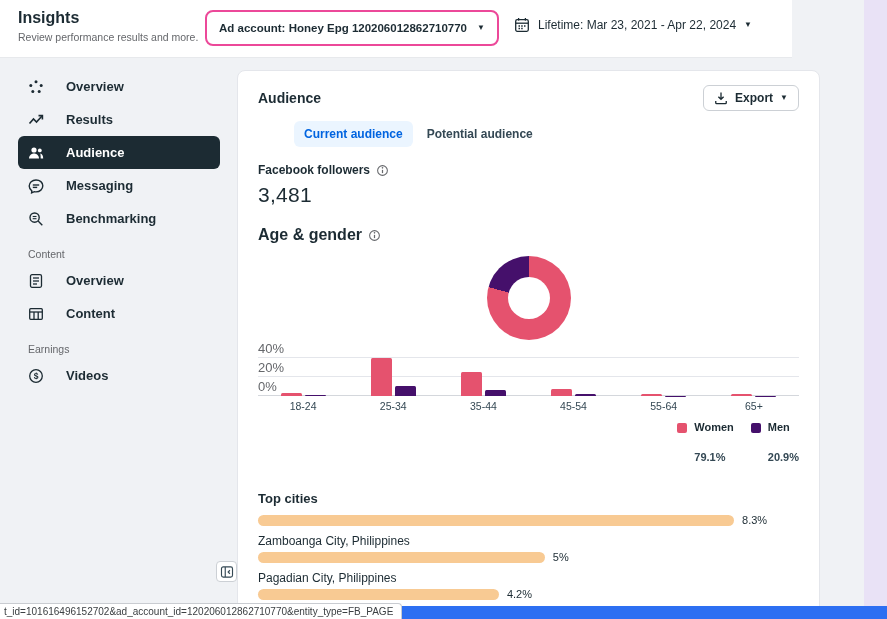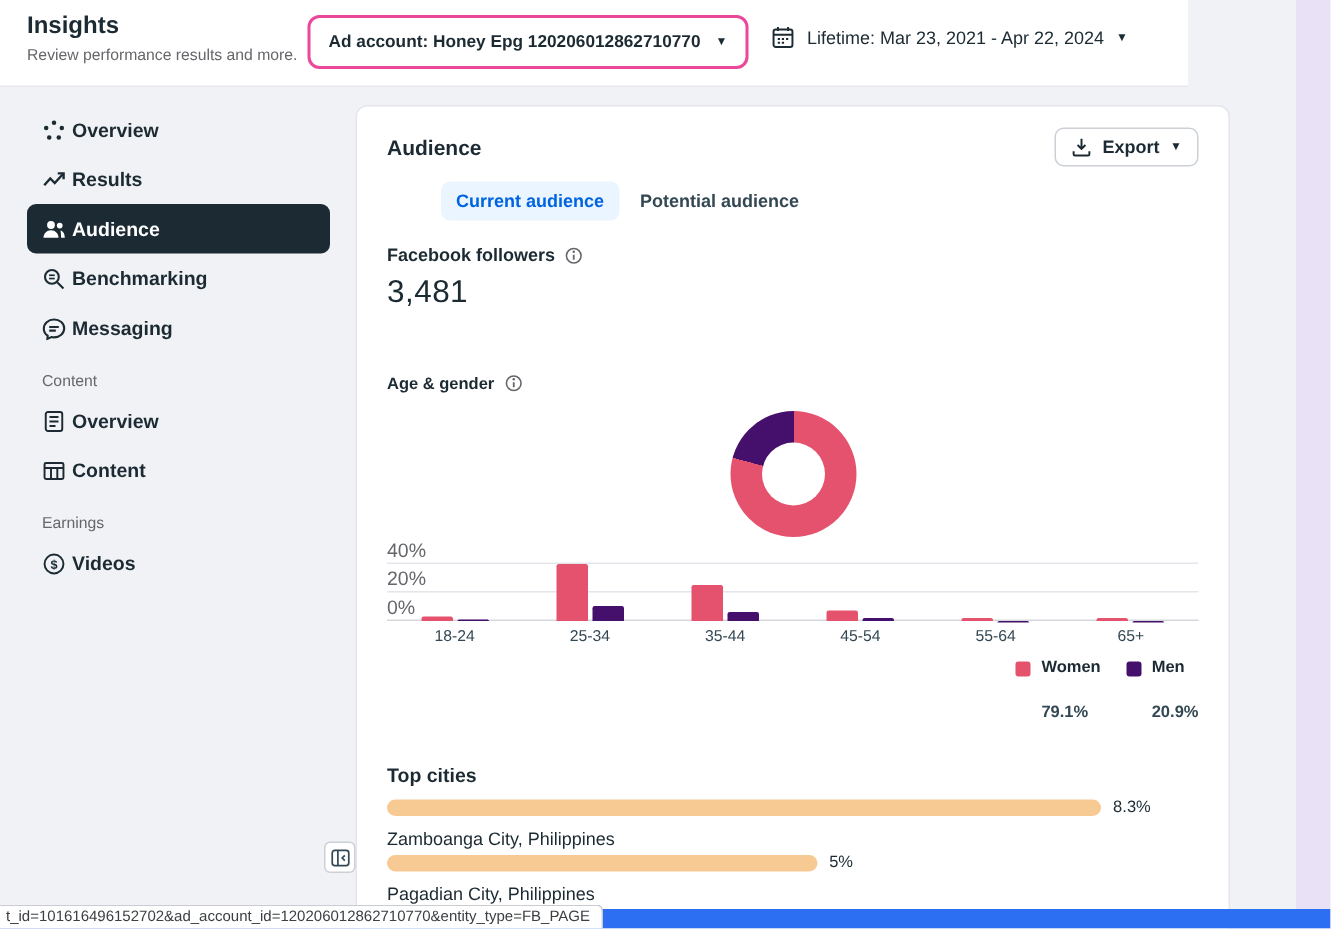--- a/index.html
+++ b/index.html
@@ -6,36 +6,36 @@
   body{font-family:"Liberation Sans","DejaVu Sans",sans-serif;background:#fff;}
   .app{position:relative;width:887px;height:619px;background:var(--lavender,#e9e2f6);overflow:hidden;color:#1c2b33;}
   .content-bg{position:absolute;left:0;top:0;width:864px;height:619px;background:#f0f2f5;}
   .header{position:absolute;left:0;top:0;width:792px;height:57px;background:#fff;border-bottom:1px solid #e7e9ec;}
   .header-title{position:absolute;left:18px;top:9px;font-size:16px;font-weight:700;}
   .header-sub{position:absolute;left:18px;top:31px;font-size:10.5px;color:#65676b;}
   .account-dd{position:absolute;left:205px;top:10px;height:36px;display:flex;align-items:center;gap:10px;padding:0 12px;border:2px solid #ec4899;border-radius:8px;background:#fff;font-size:11.5px;font-weight:700;box-sizing:border-box;cursor:pointer;}
   .date-ctl{position:absolute;right:40px;top:17px;display:flex;align-items:center;gap:8px;font-size:12px;color:#1c2b33;cursor:pointer;}
   .caret{font-size:8px;line-height:1;}
   .sidebar{position:absolute;left:18px;top:70px;width:202px;}
-  .side-item{display:flex;align-items:center;gap:4px;height:33px;padding:0 10px;border-radius:6px;font-size:13px;font-weight:600;cursor:pointer;box-sizing:border-box;}
+  .side-item{display:flex;align-items:center;gap:22px;height:33px;padding:0 10px;border-radius:6px;font-size:13px;font-weight:600;cursor:pointer;box-sizing:border-box;}
   .side-item.selected{background:var(--nav-selected-bg,#1c2b33);color:#fff;}
   .side-section{font-size:10.5px;color:#65676b;margin:13px 0 4px 10px;font-weight:400;}
   .icon16{width:16px;height:16px;flex:0 0 16px;display:block;}
   .icon14{width:14px;height:14px;display:block;}
   .icon13{width:13px;height:13px;display:block;}
   .card{position:absolute;left:237px;top:70px;width:583px;height:562px;background:#fff;border:1px solid #e4e6eb;border-radius:8px;box-sizing:border-box;padding:14px 20px;}
   .card-head{display:flex;justify-content:space-between;align-items:center;height:26px;}
   .card-title{font-size:14px;font-weight:700;}
   .export-btn{display:flex;align-items:center;gap:7px;border:1px solid #ccd0d5;border-radius:6px;padding:5px 10px;font-size:12px;font-weight:600;background:#fff;cursor:pointer;color:#1c2b33;font-family:inherit;}
   .tabs{display:flex;align-items:center;gap:4px;margin-top:10px;padding-left:36px;}
   .tab{font-size:12px;font-weight:600;padding:6px 10px;border-radius:6px;cursor:pointer;color:#344854;}
   .tab.active{background:var(--accent-blue-bg,#EBF5FF);color:var(--accent-blue,#0064E0);}
   .metric-label{display:flex;align-items:center;gap:6px;font-size:12px;font-weight:700;margin-top:16px;}
   .metric-value{font-size:21px;margin-top:6px;font-weight:400;letter-spacing:.3px;}
-  .section-label{display:flex;align-items:center;gap:6px;font-size:11px;font-weight:700;margin-top:42px;}
+  .section-label{display:flex;align-items:center;gap:6px;font-size:16px;font-weight:700;margin-top:19px;}
   .donut-wrap{display:flex;justify-content:center;margin-top:12px;}
   .donut{position:relative;width:84px;height:84px;border-radius:50%;}
   .donut::after{content:"";position:absolute;left:21px;top:21px;width:42px;height:42px;border-radius:50%;background:#fff;}
   .age-plot{position:relative;height:42px;margin-top:14px;}
   .gridline{position:absolute;left:0;right:0;height:1px;background:#e4e6eb;z-index:1;}
   .gridline.base{background:#d4d7dc;}
   .ytick{position:absolute;left:0;font-size:13px;color:#65676b;z-index:3;}
   .bars-row{position:absolute;left:0;right:0;top:0;bottom:0;display:flex;justify-content:space-around;align-items:flex-end;z-index:2;}
   .age-bars{display:flex;align-items:flex-end;justify-content:center;gap:3px;width:64px;height:100%;}
   .age-bar{width:21px;border-radius:1.5px 1.5px 0 0;}
@@ -110,34 +110,34 @@
       <svg class="icon16" viewBox="0 0 16 16" fill="currentColor">
         <circle cx="6" cy="5" r="2.6"></circle>
           <path d="M1 13.5c0-2.8 2.2-5 5-5s5 2.2 5 5z"></path>
         <circle cx="11.8" cy="5.4" r="1.9"></circle>
           <path d="M12.3 8.6c1.7.5 2.9 2 2.9 4.9h-2.5c0-2-0.1-3.6-0.4-4.9z"></path>
       </svg>
       <span>Audience</span>
     </div>
     <div class="side-item">
       <svg class="icon16" viewBox="0 0 16 16" fill="none" stroke="currentColor" stroke-width="1.4">
+        <path d="M8 2C4.1 2 1.2 4.7 1.2 8.1c0 1.9 1 3.6 2.6 4.7l-.2 2.1 2.7-1.2c.5.1 1.1.2 1.7.2 3.9 0 6.8-2.7 6.8-6.1S11.9 2 8 2z"></path>
+        <line x1="4.8" y1="7" x2="11.2" y2="7"></line>
+          <line x1="4.8" y1="9.4" x2="9.2" y2="9.4"></line>
+      </svg>
+      <span>Messaging</span>
+    </div>
+    <div class="side-item">
+      <svg class="icon16" viewBox="0 0 16 16" fill="none" stroke="currentColor" stroke-width="1.4">
         <circle cx="6.6" cy="6.6" r="4.6"></circle>
           <line x1="10.1" y1="10.1" x2="14.3" y2="14.3"></line>
         <line x1="4.7" y1="5.5" x2="8.5" y2="5.5" stroke-width="1.1"></line>
           <line x1="4.7" y1="7.7" x2="8.5" y2="7.7" stroke-width="1.1"></line>
       </svg>
       <span>Benchmarking</span>
-    </div>
-    <div class="side-item">
-      <svg class="icon16" viewBox="0 0 16 16" fill="none" stroke="currentColor" stroke-width="1.4">
-        <path d="M8 2C4.1 2 1.2 4.7 1.2 8.1c0 1.9 1 3.6 2.6 4.7l-.2 2.1 2.7-1.2c.5.1 1.1.2 1.7.2 3.9 0 6.8-2.7 6.8-6.1S11.9 2 8 2z"></path>
-        <line x1="4.8" y1="7" x2="11.2" y2="7"></line>
-          <line x1="4.8" y1="9.4" x2="9.2" y2="9.4"></line>
-      </svg>
-      <span>Messaging</span>
     </div>
 
     <div class="side-section">Content</div>
     <div class="side-item">
       <svg class="icon16" viewBox="0 0 16 16" fill="none" stroke="currentColor" stroke-width="1.3">
         <rect x="2.5" y="1.7" width="11" height="12.6" rx="1.5"></rect>
         <line x1="5" y1="5" x2="11" y2="5"></line>
           <line x1="5" y1="8" x2="11" y2="8"></line>
           <line x1="5" y1="11" x2="9" y2="11"></line>
       </svg>

